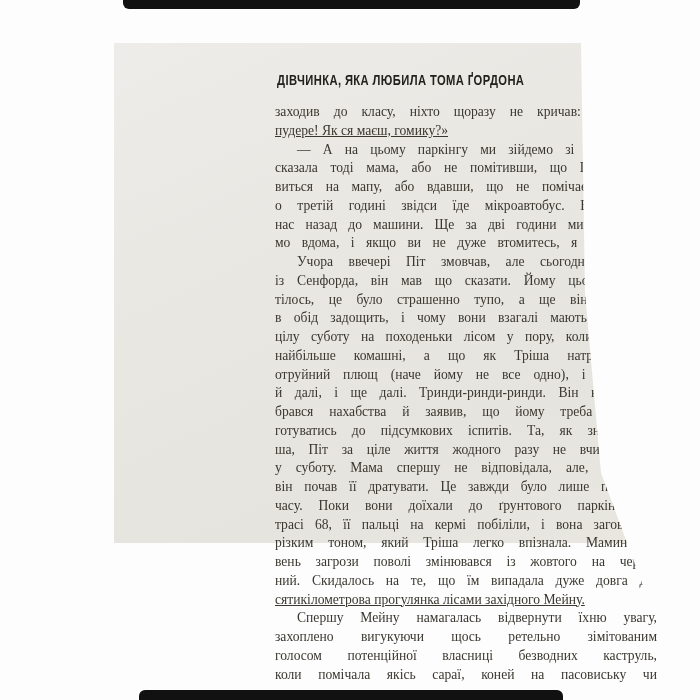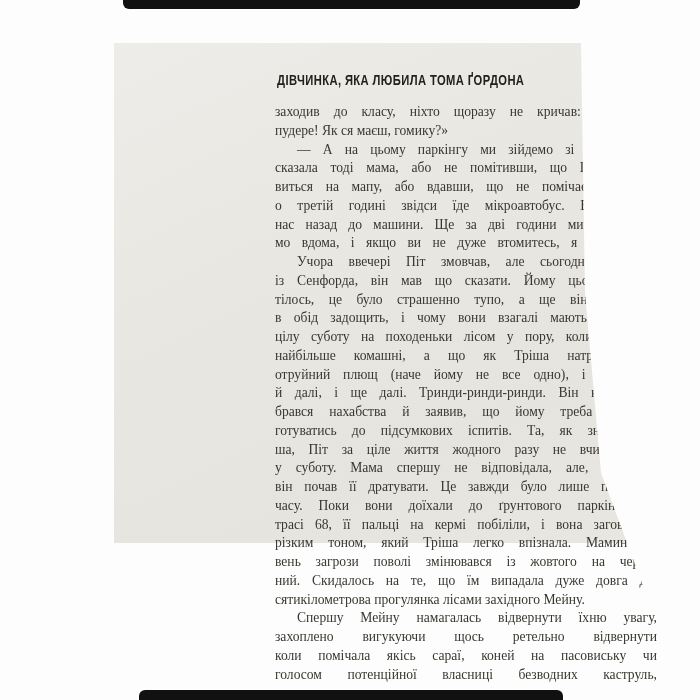--- a/index.html
+++ b/index.html
@@ -89,20 +89,21 @@
     color: var(--body-text, #3a372f);
   }
   .bl {
     height: 18.75px;
     text-align: justify;
     text-align-last: justify;
     overflow: visible;
   }
   .bl.end {
     text-align-last: left;
+    text-decoration: underline;
   }
   .bl.indent {
     padding-left: 22px;
   }
 </style>
 </head>
 <body>
 
 <div class="photo">
 
@@ -132,22 +133,22 @@
         <div class="bl">ша, Піт за ціле життя жодного разу не вчив уроків</div>
         <div class="bl">у суботу. Мама спершу не відповідала, але, зрештою,</div>
         <div class="bl">він почав її дратувати. Це завжди було лише питанням</div>
         <div class="bl">часу. Поки вони доїхали до ґрунтового паркінгу на</div>
         <div class="bl">трасі 68, її пальці на кермі побіліли, і вона заговорила</div>
         <div class="bl">різким тоном, який Тріша легко впізнала. Мамин рі-</div>
         <div class="bl">вень загрози поволі змінювався із жовтого на черво-</div>
         <div class="bl">ний. Скидалось на те, що їм випадала дуже довга де-</div>
         <div class="bl end">сятикілометрова прогулянка лісами західного Мейну.</div>
         <div class="bl indent">Спершу Мейну намагалась відвернути їхню увагу,</div>
-        <div class="bl">захоплено вигукуючи щось ретельно відвернути</div>
+        <div class="bl">захоплено вигукуючи щось ретельно зімітованим</div>
+        <div class="bl">голосом потенційної власниці безводних каструль,</div>
         <div class="bl">коли помічала якісь сараї, коней на пасовиську чи</div>
-        <div class="bl">голосом потенційної власниці безводних каструль,</div>
       </div>
   </div>
 
   <div class="frame-bar top"></div>
   <div class="frame-bar bottom"></div>
 
 </div>
 
 </body></html>

